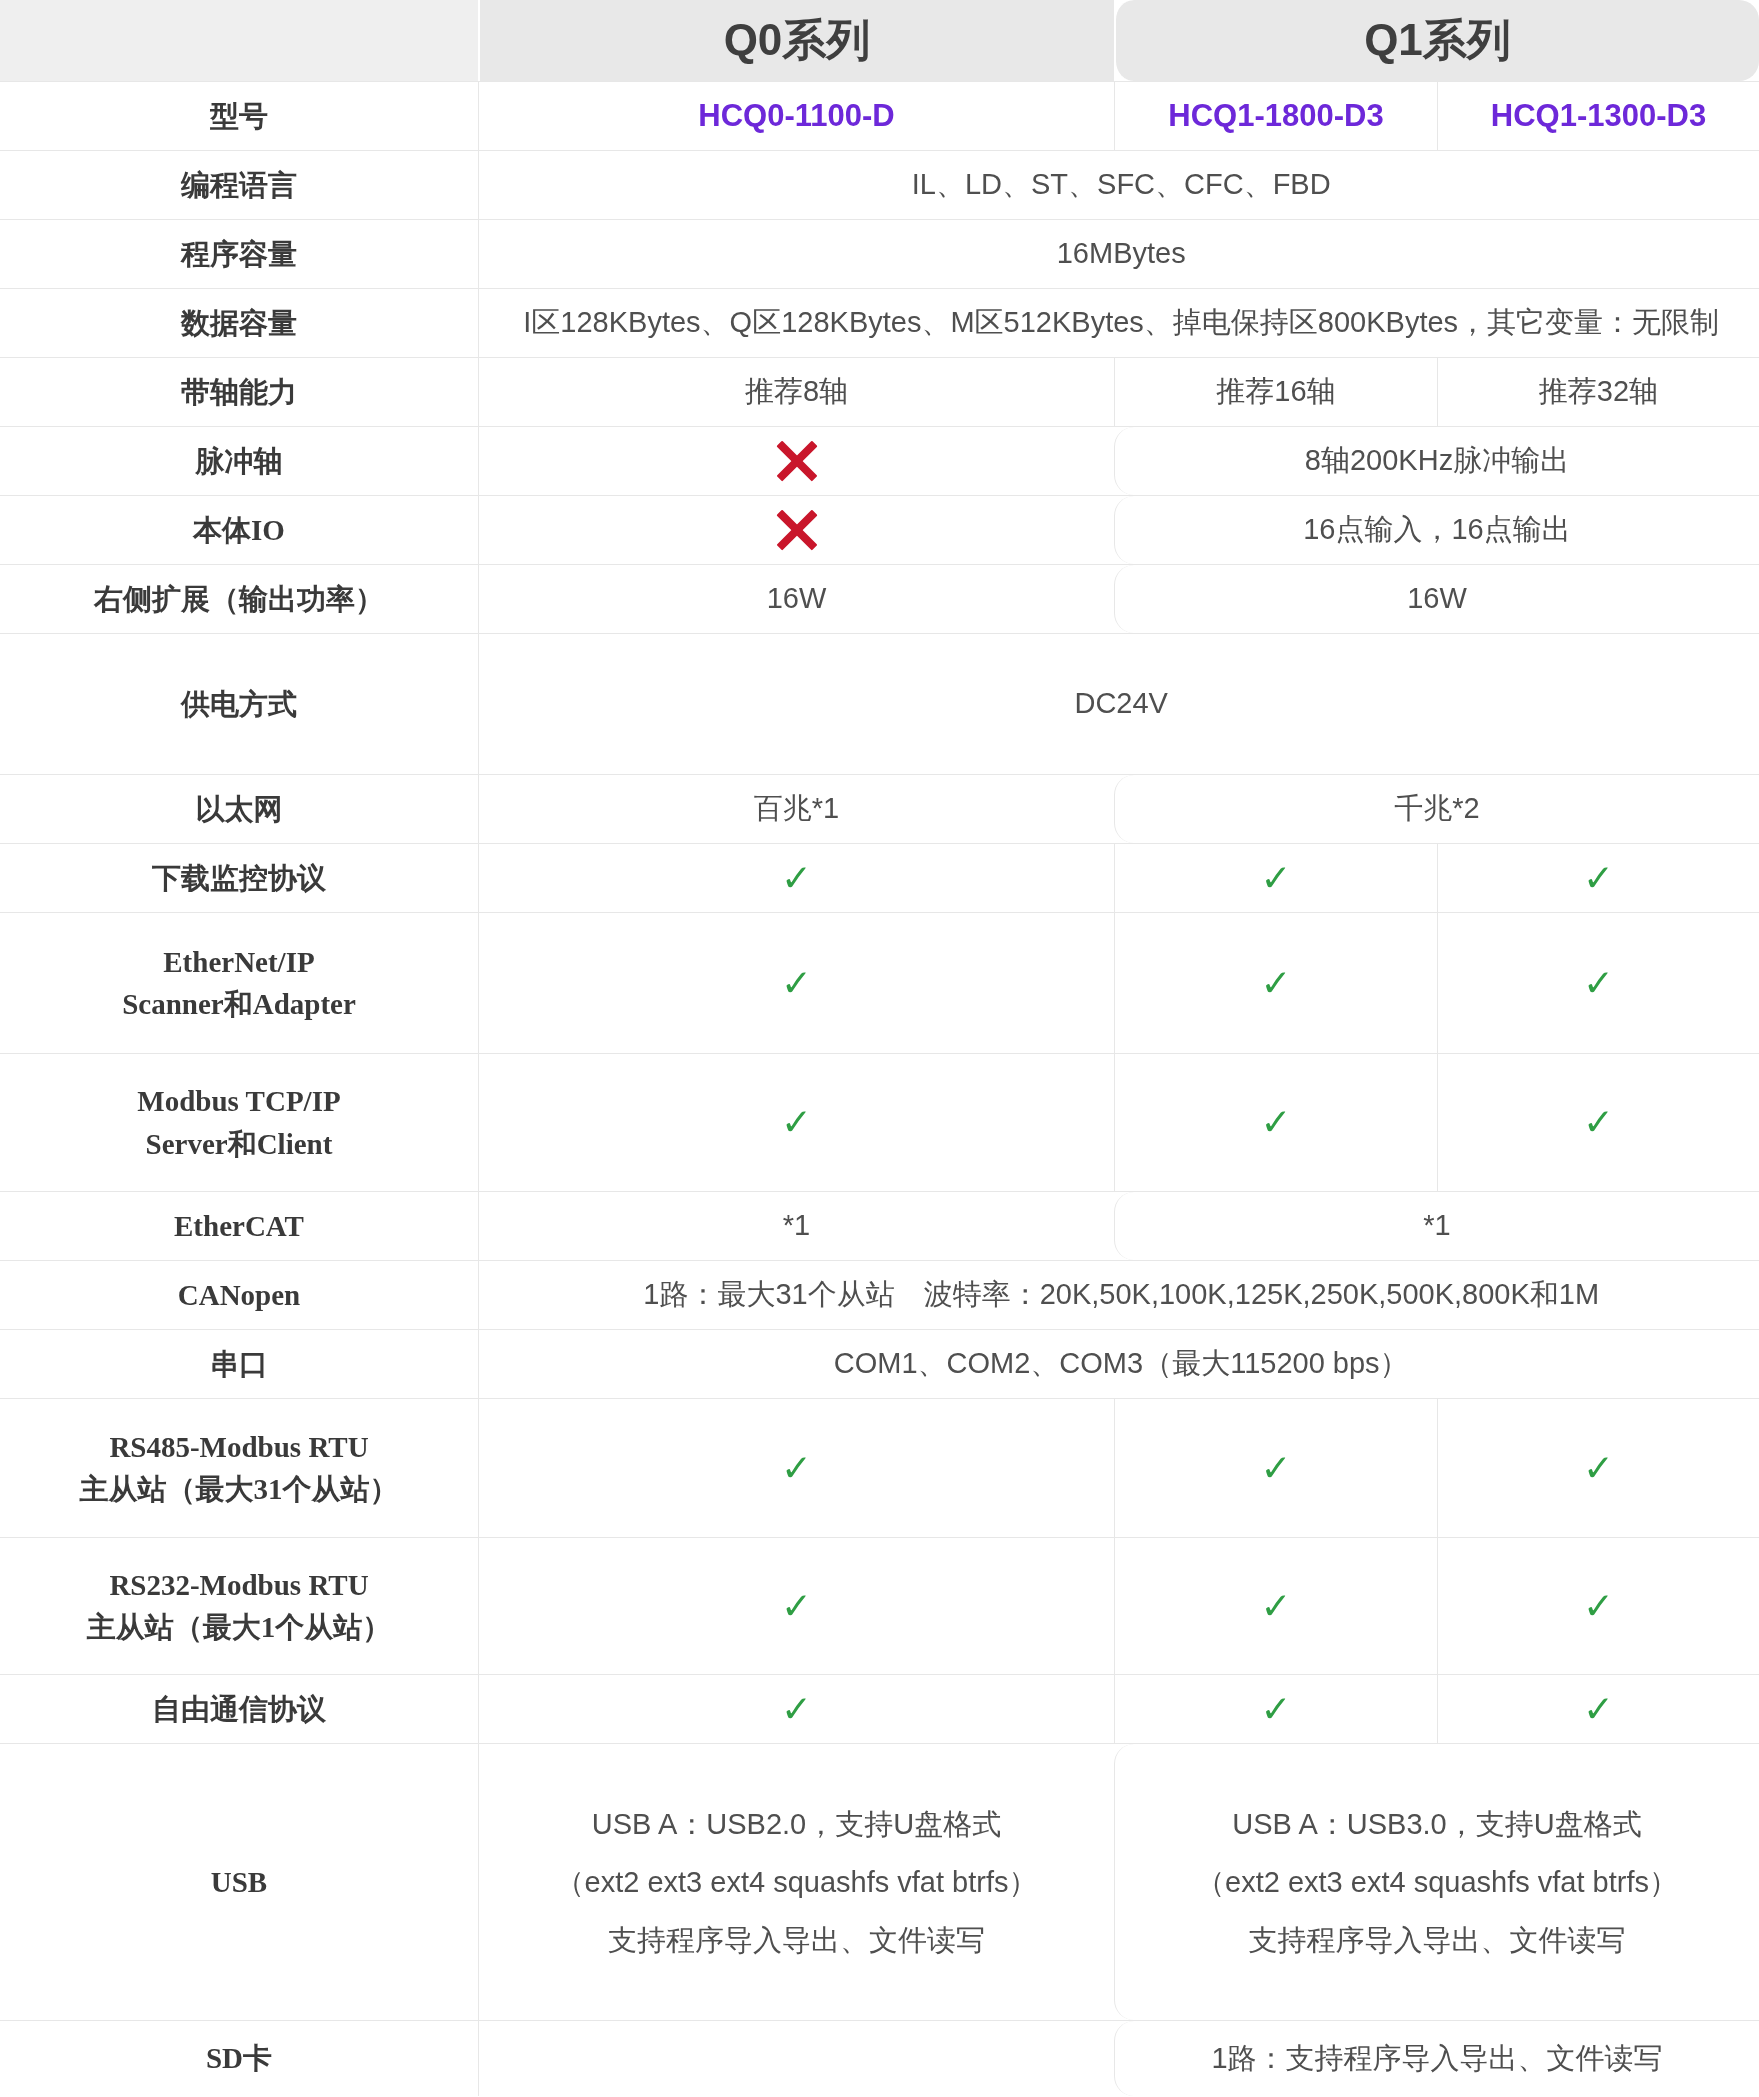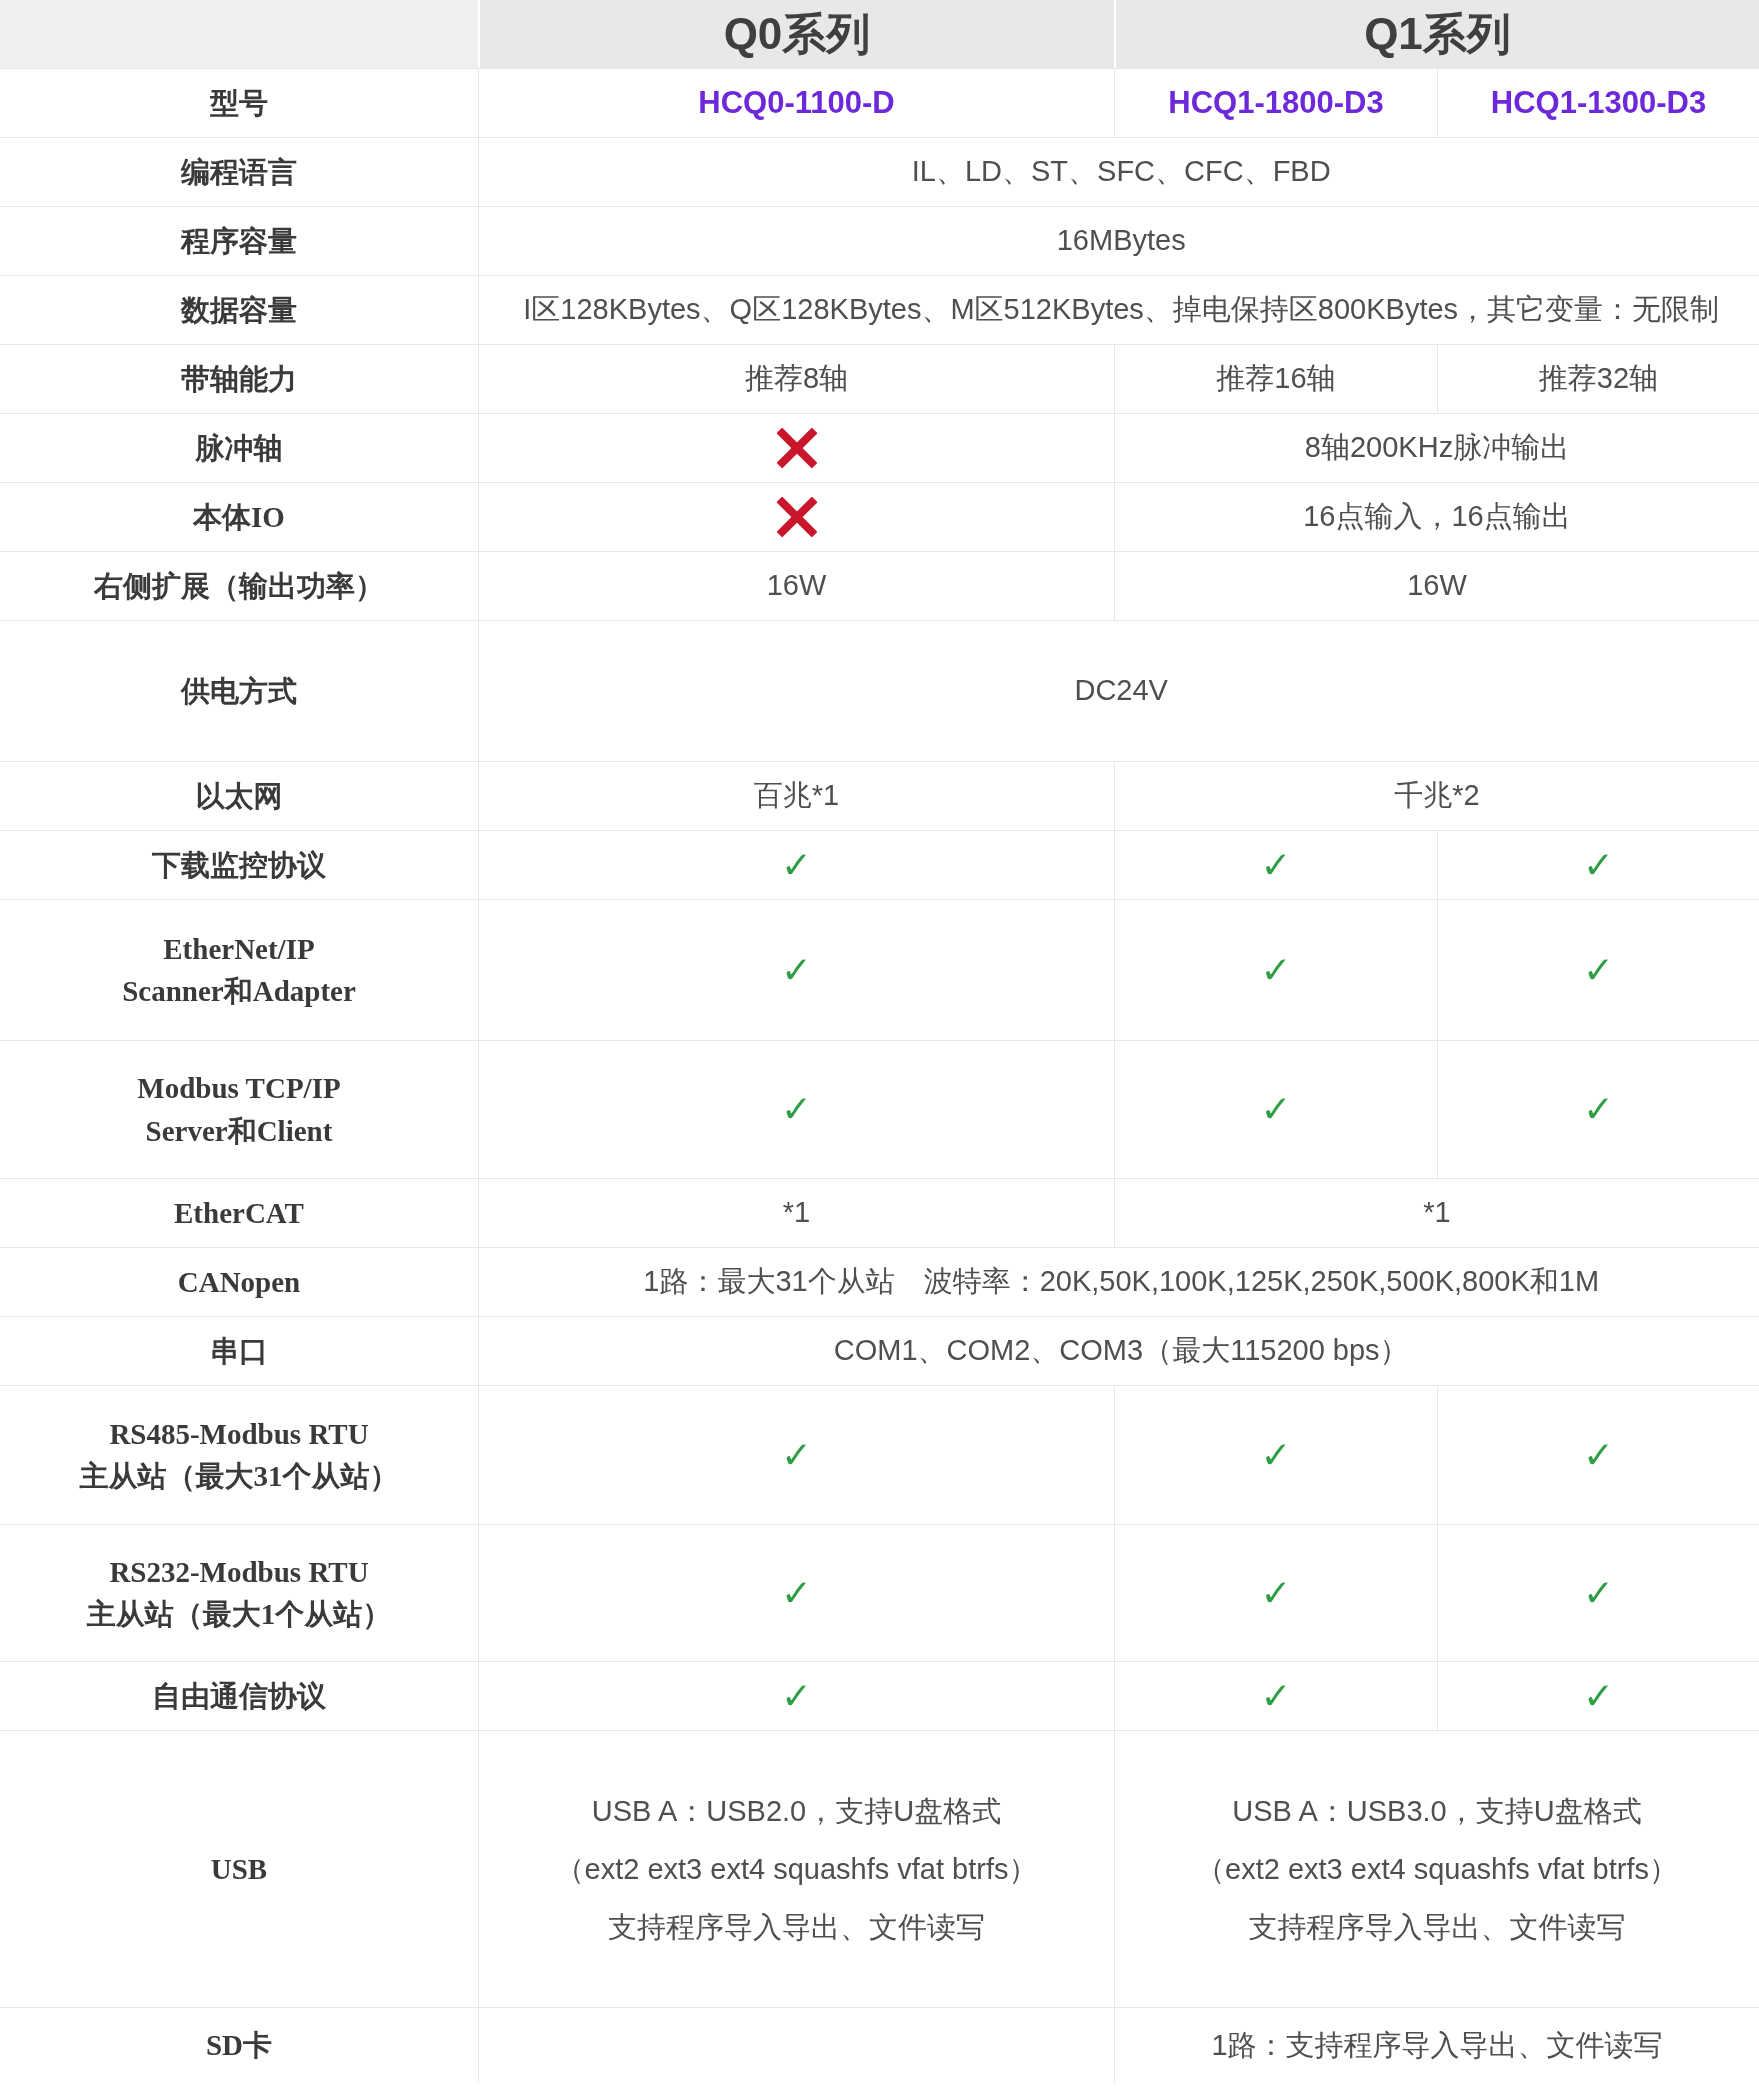--- a/index.html
+++ b/index.html
@@ -3,36 +3,36 @@
 <meta charset="utf-8">
 <style>
   html,body{margin:0;padding:0;background:#ffffff;}
   body{width:1759px;height:2097px;overflow:hidden;
        font-family:"Liberation Sans","DejaVu Sans",sans-serif;
        --line:#e7e7e7; --hbg:#e8e8e8; --hbg2:#efefef;
        --label:#3a3a3a; --value:#4f4f4f; --green:#2f9e44; --red:#c9162b;}
   .tbl{width:1759px;}
   .r{display:grid;grid-template-columns:478px 636px 323px 322px;
      border-top:1.6px solid var(--line);box-sizing:border-box;}
-  .r.hdr{border-top:none;height:68px;}
+  .r.hdr{border-top:none;height:81px;}
   .r.std{height:69px;}
   .r.t268{height:141px;}
   .r.t263{height:138px;}
   .r.t266{height:139px;}
   .r.t262{height:137px;}
   .r.usb{height:277px;}
   .r.sd{height:76px;}
   .c{display:flex;align-items:center;justify-content:center;text-align:center;
      box-sizing:border-box;padding:0 12.6px;min-width:0;}
   .r .c + .c{border-left:1.6px solid var(--line);}
   .hdr .c{background:var(--hbg);font-size:44px;font-weight:700;color:#3f3f3f;}
   .hdr .c.first{background:var(--hbg2);}
   .hdr .c + .c{border-left:2.6px solid #ffffff;}
   .sp2{grid-column:2/5;padding-left:17px;}
-  .sp1b{grid-column:3/5;}
+  .sp1b{grid-column:3/5;border-radius:20px;}
   .lab{font-weight:700;font-size:29px;color:var(--label);line-height:1.45;white-space:pre-line;font-family:Liberation Serif, serif;}
   .val{font-weight:400;font-size:29px;color:var(--value);line-height:1.5;white-space:pre-line;}
   .val.usbtxt{line-height:2.0;}
   .mdl{font-weight:700;font-size:31px;color:#6d28d9;}
   .chk{color:var(--green);font-size:37px;font-weight:700;line-height:1;}
   .cross{position:relative;width:47px;height:47px;display:inline-block;}
   .cross::before,.cross::after{content:'';position:absolute;left:50%;top:50%;
      width:50px;height:7.9px;background:var(--red);border-radius:1px;}
   .cross::before{transform:translate(-50%,-50%) rotate(45deg);}
   .cross::after{transform:translate(-50%,-50%) rotate(-45deg);}

